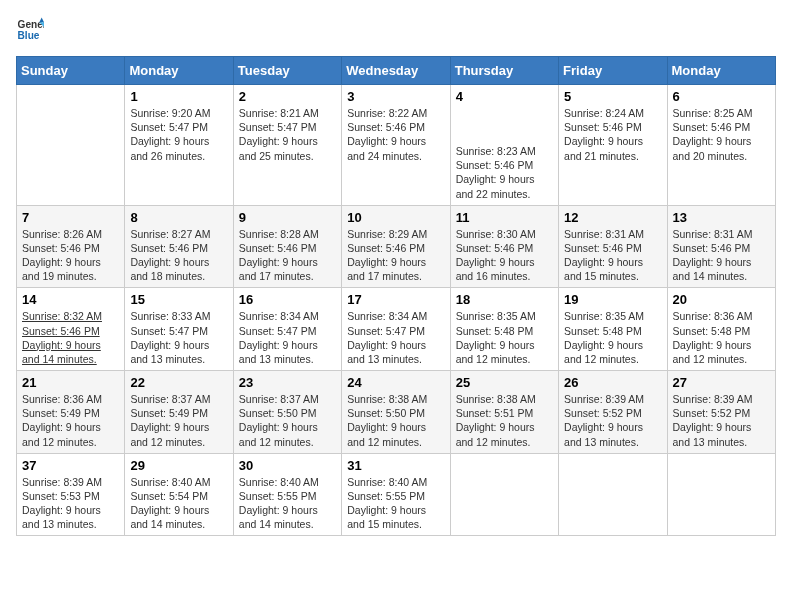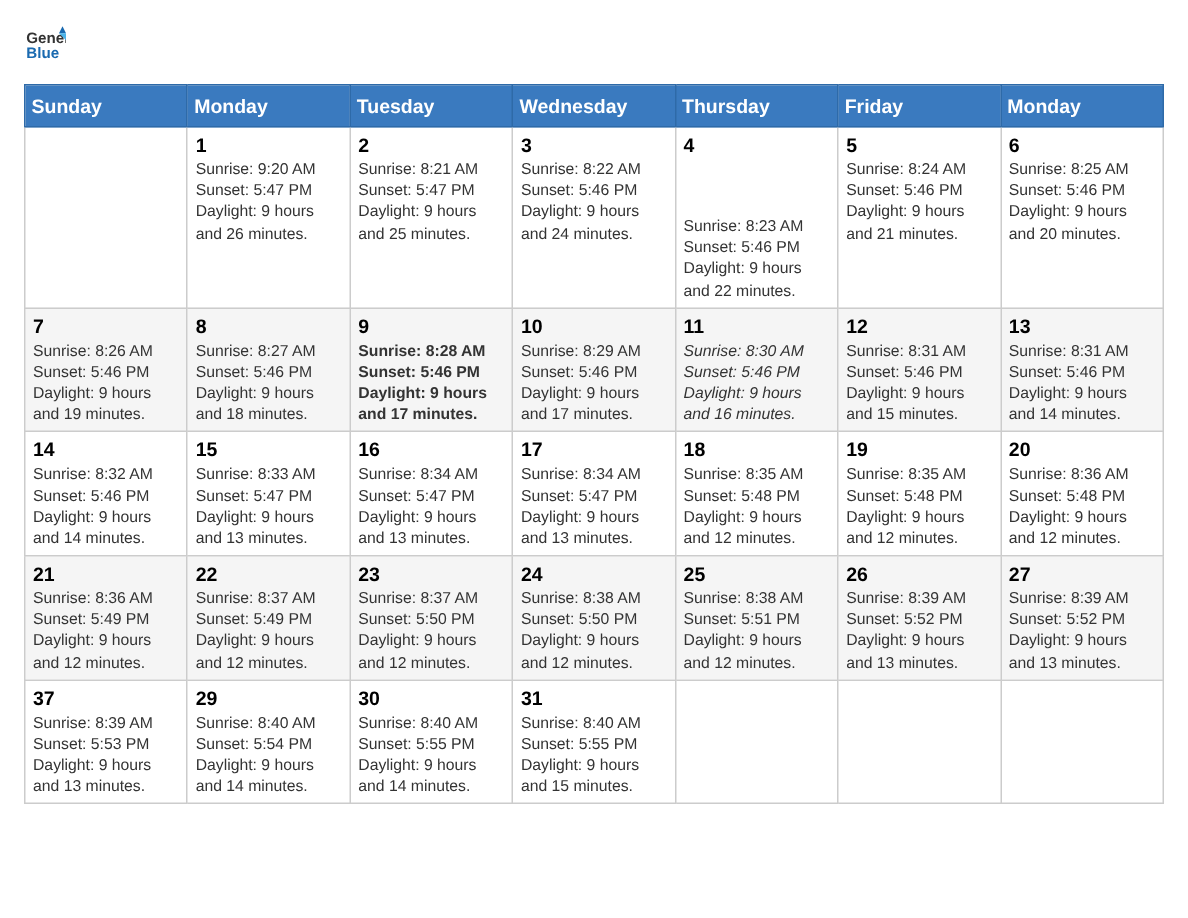--- a/index.html
+++ b/index.html
@@ -170,35 +170,35 @@
         </td>
         <td>
           <span class="day-number">8</span>
           <div class="cell-text" style="white-space: pre-line;">Sunrise: 8:27 AM
 Sunset: 5:46 PM
 Daylight: 9 hours
 and 18 minutes.</div>
         </td>
         <td>
           <span class="day-number">9</span>
-          <div class="cell-text" style="white-space: pre-line; font-weight: bold;">Sunrise: 8:28 AM
+          <div class="cell-text" style="white-space: pre-line;">Sunrise: 8:28 AM
 Sunset: 5:46 PM
 Daylight: 9 hours
 and 17 minutes.</div>
         </td>
         <td>
           <span class="day-number">10</span>
           <div class="cell-text" style="white-space: pre-line;">Sunrise: 8:29 AM
 Sunset: 5:46 PM
 Daylight: 9 hours
 and 17 minutes.</div>
         </td>
         <td>
           <span class="day-number">11</span>
-          <div class="cell-text" style="white-space: pre-line; font-style: italic;">Sunrise: 8:30 AM
+          <div class="cell-text" style="white-space: pre-line;">Sunrise: 8:30 AM
 Sunset: 5:46 PM
 Daylight: 9 hours
 and 16 minutes.</div>
         </td>
         <td>
           <span class="day-number">12</span>
           <div class="cell-text" style="white-space: pre-line;">Sunrise: 8:31 AM
 Sunset: 5:46 PM
 Daylight: 9 hours
 and 15 minutes.</div>
@@ -207,21 +207,21 @@
           <span class="day-number">13</span>
           <div class="cell-text" style="white-space: pre-line;">Sunrise: 8:31 AM
 Sunset: 5:46 PM
 Daylight: 9 hours
 and 14 minutes.</div>
         </td>
       </tr>
       <tr>
         <td>
           <span class="day-number">14</span>
-          <div class="cell-text" style="white-space: pre-line;">Sunrise: 8:32 AM
+          <div class="cell-text" style="white-space: pre-line; text-decoration: underline;">Sunrise: 8:32 AM
 Sunset: 5:46 PM
 Daylight: 9 hours
 and 14 minutes.</div>
         </td>
         <td>
           <span class="day-number">15</span>
           <div class="cell-text" style="white-space: pre-line;">Sunrise: 8:33 AM
 Sunset: 5:47 PM
 Daylight: 9 hours
 and 13 minutes.</div>

